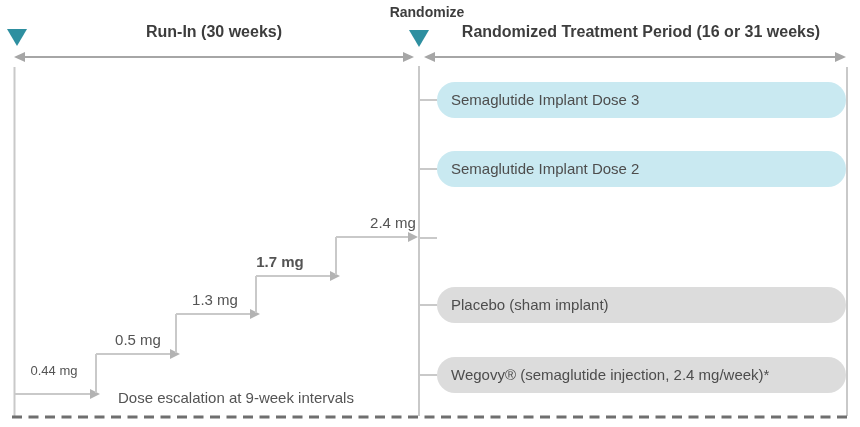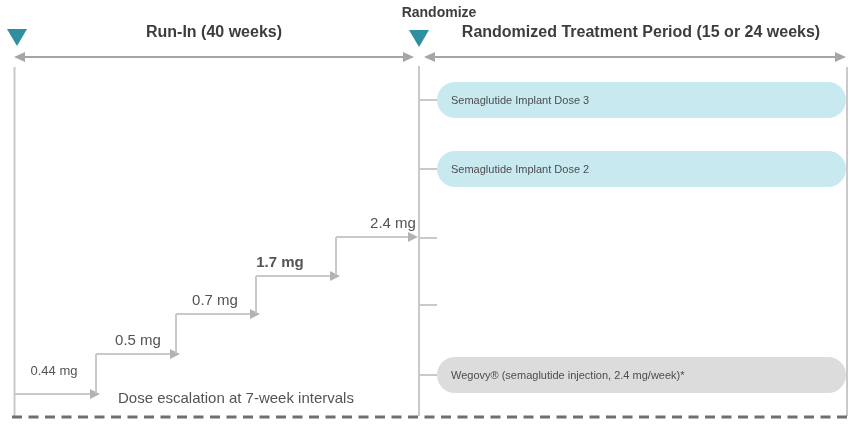--- a/index.html
+++ b/index.html
@@ -19,35 +19,35 @@
   .stair-head{fill:var(--stair-arrow);}
   .axis{stroke:var(--arrow);stroke-width:2;}
   .axis-head{fill:var(--arrow);}
   .tri{fill:var(--teal);}
   .dashline{stroke:var(--dash);stroke-width:3;}
   .hdr{
     position:absolute;font-weight:bold;color:var(--heading);
     text-align:center;white-space:nowrap;
   }
   .hdr-runin{left:15px;top:23px;width:398px;font-size:16px;}
-  .hdr-rand{left:384px;top:4px;width:110px;font-size:14px;}
+  .hdr-rand{left:372px;top:4px;width:110px;font-size:14px;}
   .hdr-treat{left:428px;top:23px;width:426px;font-size:16px;}
   .lbl{
     position:absolute;color:var(--body);font-size:15px;
     text-align:center;white-space:nowrap;
   }
   .lbl-start{left:10px;top:363px;width:88px;font-size:13px;line-height:1.3;}
   .lbl-05{left:98px;top:331px;width:80px;}
   .lbl-10{left:175px;top:291px;width:80px;}
   .lbl-17{left:240px;top:253px;width:80px;font-weight:bold;}
   .lbl-24{left:353px;top:214px;width:80px;}
   .lbl-caption{left:118px;top:389px;width:300px;text-align:left;}
   .arm{
     position:absolute;left:437px;width:409px;height:36px;border-radius:18px;
-    color:var(--box-text);font-size:11px;line-height:36px;
+    color:var(--box-text);font-size:15px;line-height:36px;
     padding-left:14px;box-sizing:border-box;white-space:nowrap;
   }
   .arm-blue{background:var(--blue-box);}
   .arm-gray{background:var(--gray-box);}
   .arm1{top:82px;}.arm2{top:151px;}.arm3{top:220px;}.arm4{top:287px;}.arm5{top:357px;}
 </style>
 </head>
 <body>
 
 <div id="stage">
@@ -94,30 +94,31 @@
       <line class="stair" x1="256" y1="276" x2="332" y2="276"></line>
       <polygon class="stair-head" points="340,276 330,271 330,281"></polygon>
       <line class="stair" x1="336" y1="275" x2="336" y2="237"></line>
       <line class="stair" x1="336" y1="237" x2="410" y2="237"></line>
       <polygon class="stair-head" points="418,237 408,232 408,242"></polygon>
     </g>
 
     <line class="dashline" x1="12" y1="417" x2="848" y2="417" stroke-dasharray="10 6.5"></line>
   </svg>
 
-  <div class="hdr hdr-runin">Run-In (40 weeks)</div>
+  <div class="hdr hdr-runin">Run-In (30 weeks)</div>
   <div class="hdr hdr-rand">Randomize</div>
-  <div class="hdr hdr-treat">Randomized Treatment Period (15 or 24 weeks)</div>
+  <div class="hdr hdr-treat">Randomized Treatment Period (16 or 31 weeks)</div>
 
   <div class="lbl lbl-start">
     <span style="display:block">0.44 mg</span>
   </div>
   <div class="lbl lbl-05">0.5 mg</div>
-  <div class="lbl lbl-10">0.7 mg</div>
+  <div class="lbl lbl-10">1.3 mg</div>
   <div class="lbl lbl-17">1.7 mg</div>
   <div class="lbl lbl-24">2.4 mg</div>
-  <div class="lbl lbl-caption">Dose escalation at 7-week intervals</div>
+  <div class="lbl lbl-caption">Dose escalation at 9-week intervals</div>
 
   <div class="arm arm-blue arm1">Semaglutide Implant Dose 3</div>
   <div class="arm arm-blue arm2">Semaglutide Implant Dose 2</div>
+  <div class="arm arm-gray arm4">Placebo (sham implant)</div>
   <div class="arm arm-gray arm5">Wegovy® (semaglutide injection, 2.4 mg/week)*</div>
 
 </div>
 
 </body></html>

